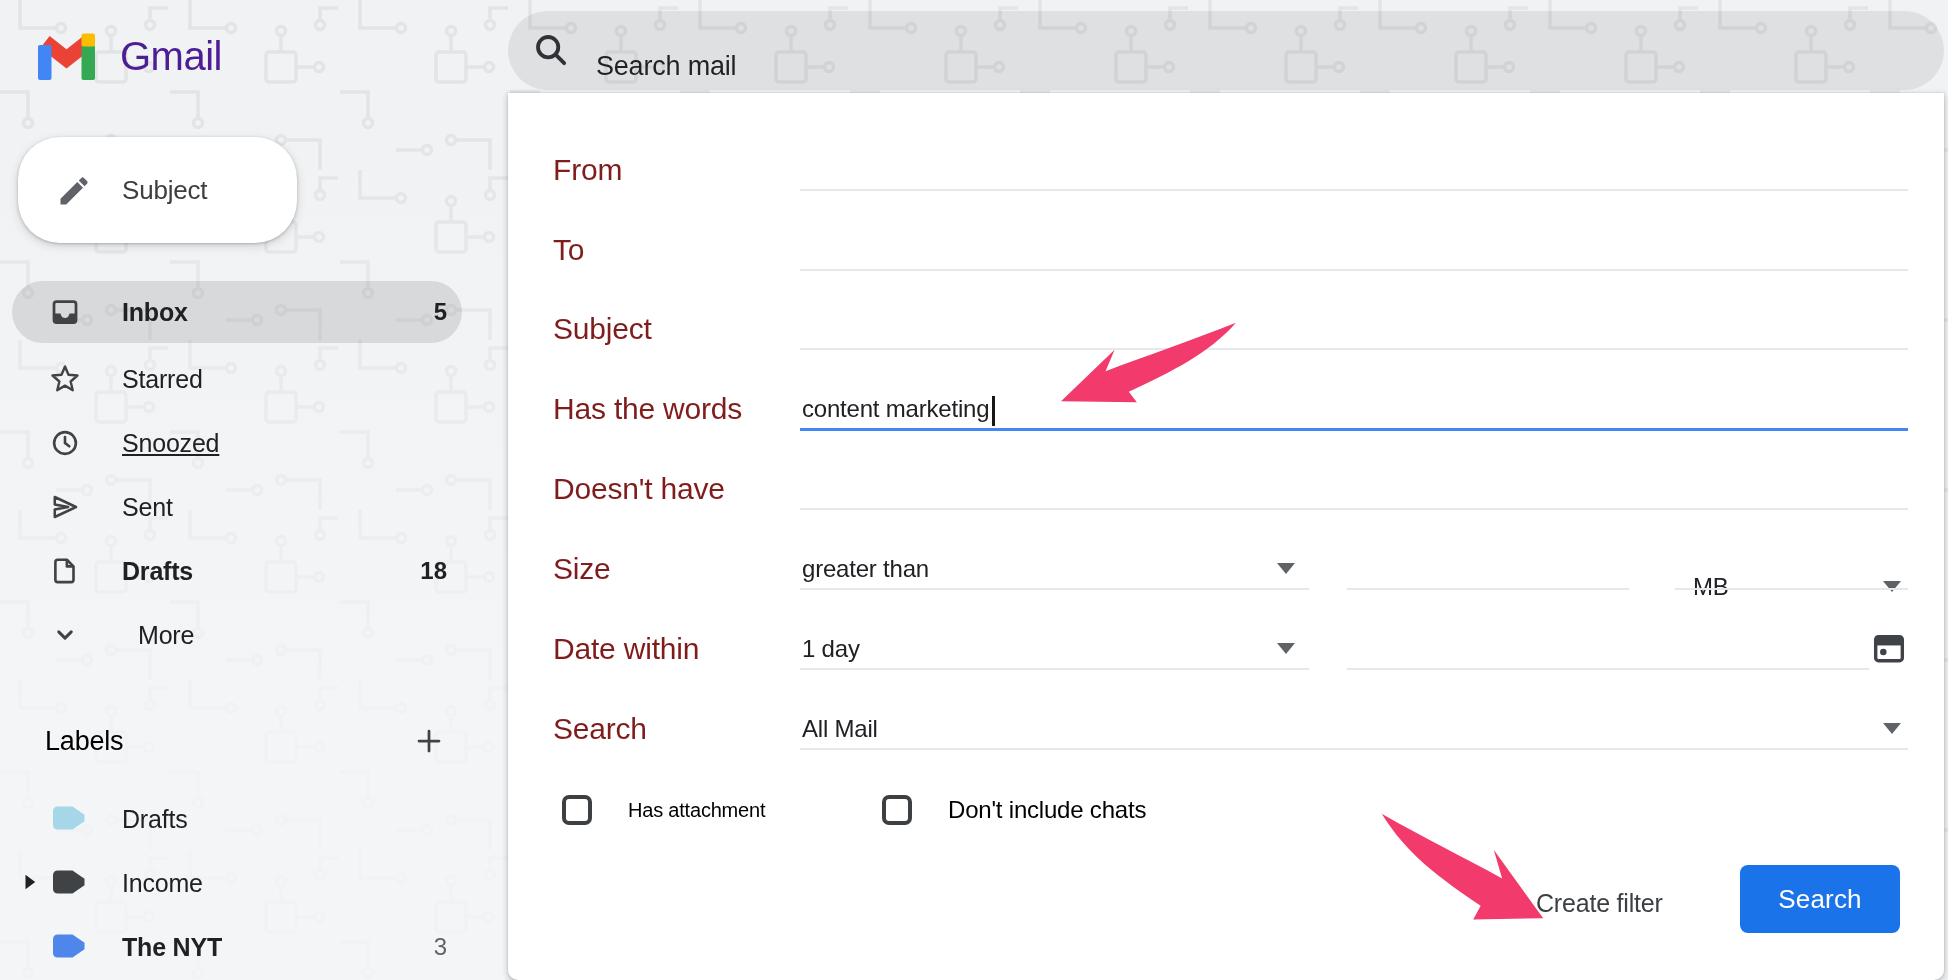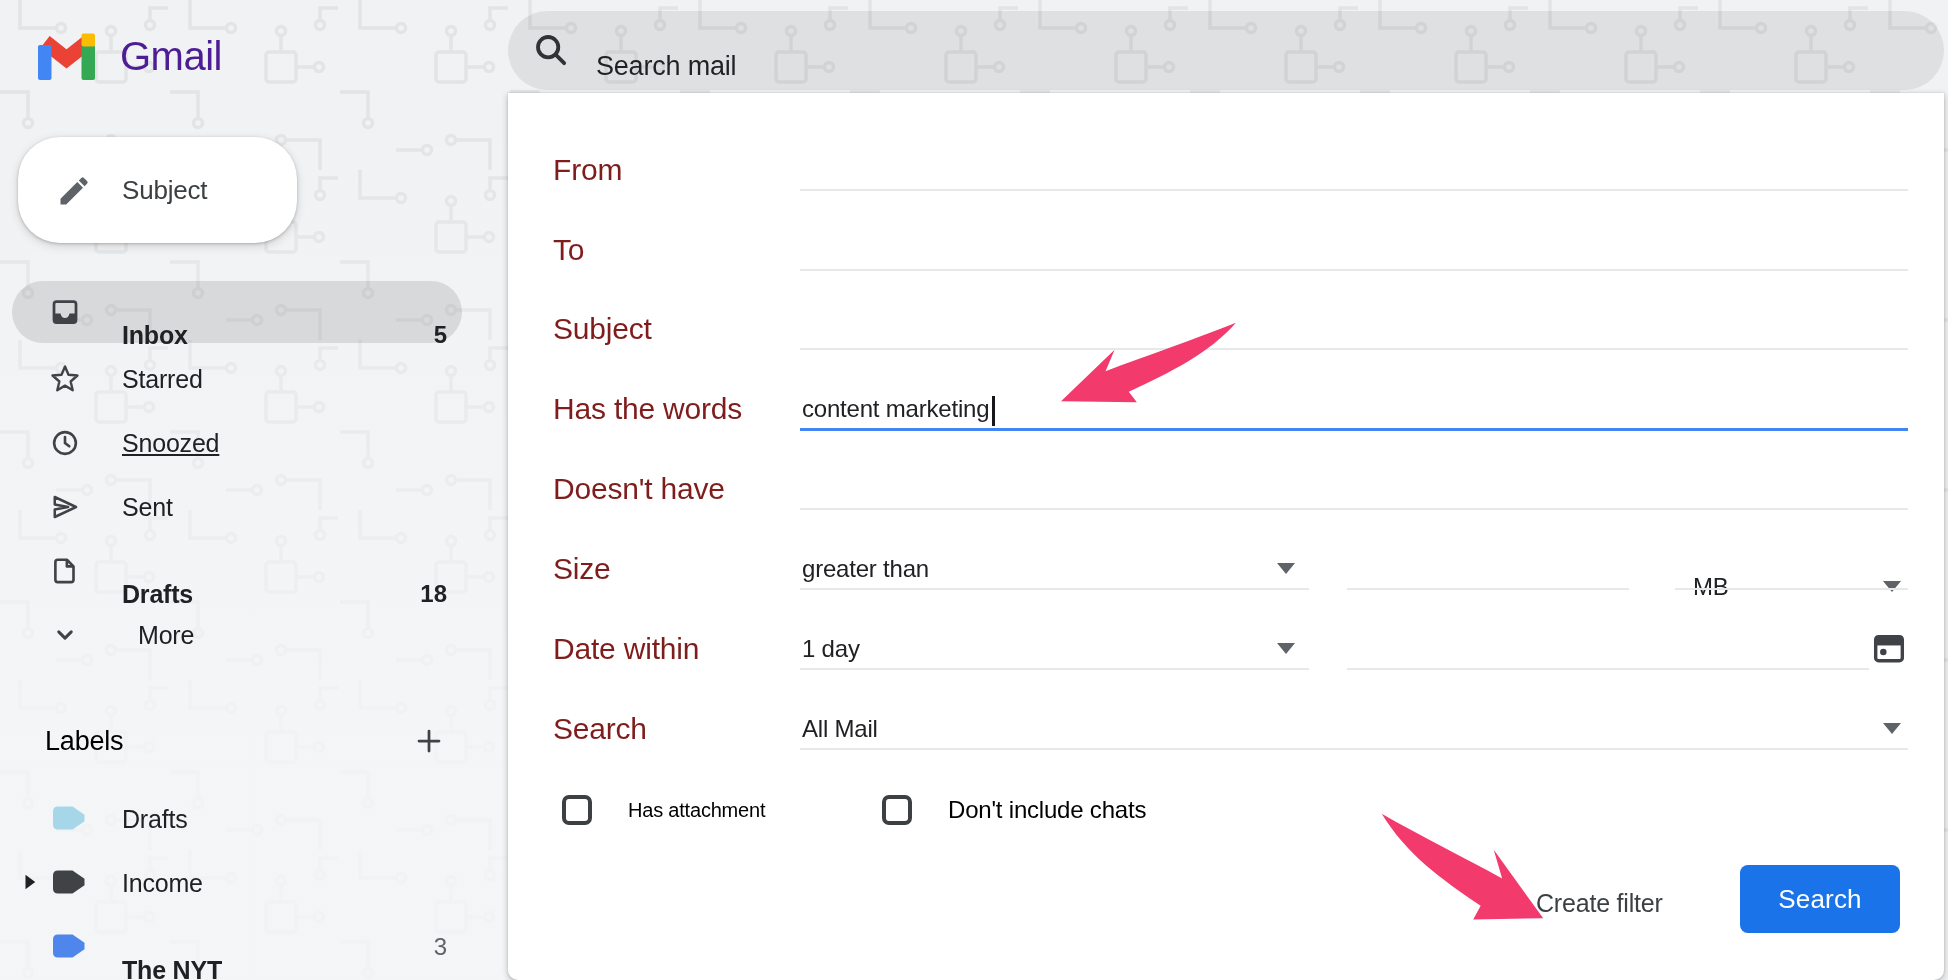--- a/index.html
+++ b/index.html
@@ -4,21 +4,21 @@
 <style>
   html,body{margin:0;padding:0;background:#e9eaec;}
   #screen{position:relative;width:1948px;height:980px;overflow:hidden;
           background:#f1f2f3;font-family:"Liberation Sans",sans-serif;
           -webkit-font-smoothing:antialiased;}
   .abs{position:absolute;}
   .txt{white-space:nowrap;letter-spacing:-0.2px;color:#000000;}
   .nav-row{border-radius:31px;cursor:pointer;}
   .nav-row.active{background:rgba(32,33,36,0.12);}
   .nav-label{font-size:25px;line-height:32px;color:#202124;}
-  .bold{font-weight:700;margin-top:23px;}
+  .bold{font-weight:700;}
   .count{font-size:24px;line-height:32px;color:#5f6368;text-align:right;}
   .count.bold{color:#202124;}
   .field-label{font-size:30px;line-height:32px;color:#7f1d1d;}
   .field-value{font-size:24px;line-height:32px;color:#202124;}
   .ul{height:2px;background:#e7e8ea;}
   .ul.focus{height:3px;background:#4285f4;}
   .tri{width:0;height:0;border-left:9px solid transparent;border-right:9px solid transparent;
        border-top:11px solid #5f6368;}
   .caret-bar{display:inline-block;width:3px;height:30px;background:#15171a;
              vertical-align:-5px;margin-left:1px;}

